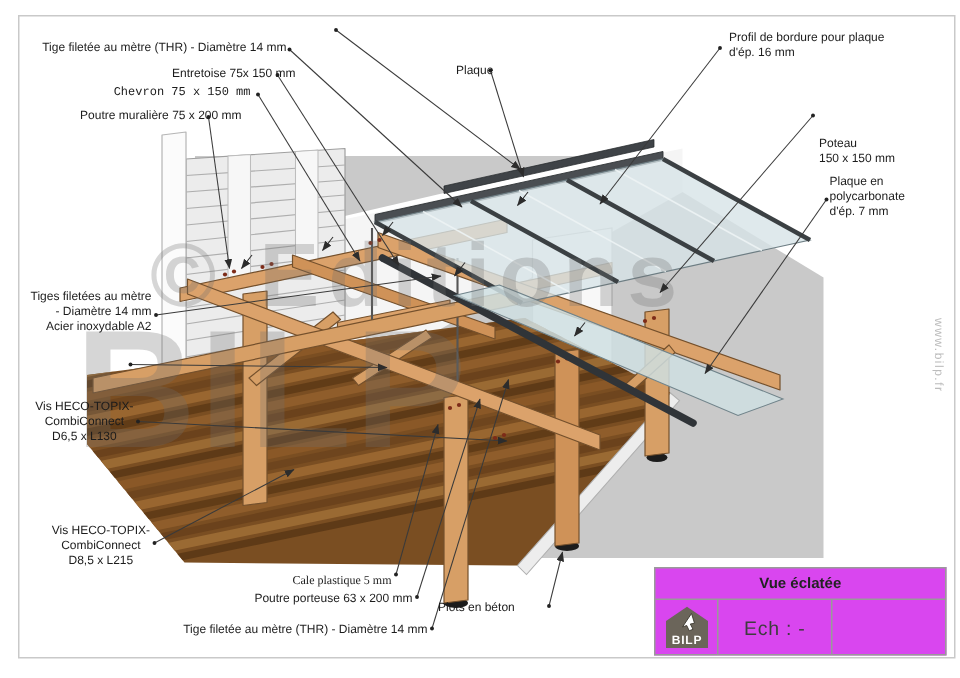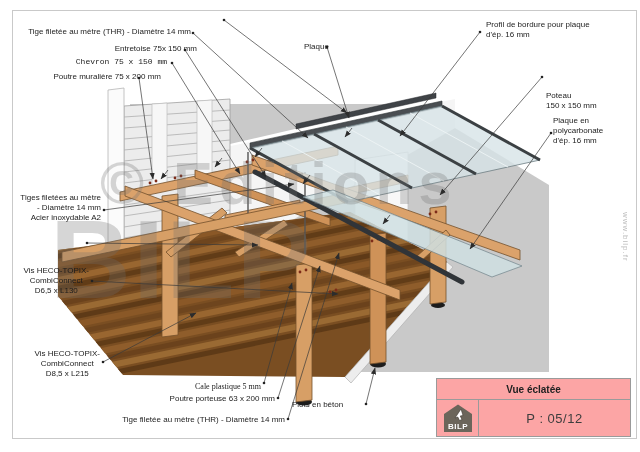--- a/index.html
+++ b/index.html
@@ -8,21 +8,21 @@
   #frame{position:absolute;left:12px;top:10px;width:623px;height:427px;
          border:1px solid #c9c9c9;background:#ffffff;}
   #scene{position:absolute;left:0;top:0;width:640px;height:452px;}
   .callout{position:absolute;font-size:8px;line-height:1.28;color:#1c1c1c;
            white-space:pre-line;z-index:5;}
   .cr{text-align:right;}
   .cl{text-align:left;}
   .cc{text-align:center;}
   
   #titleblock{position:absolute;left:436px;top:378px;width:193px;height:57px;
-              border:1px solid #9a9a9a;background:#fca5a5;z-index:6;text-align:center;}
+              border:1px solid #9a9a9a;background:#d946ef;z-index:6;text-align:center;}
   #tb-row1{position:absolute;left:0;top:0;width:100%;height:20px;
            border-bottom:1px solid #9a9a9a;display:flex;align-items:center;justify-content:center;
            font-size:10px;font-weight:bold;color:#222222;}
   #tb-row2{position:absolute;left:0;top:21px;width:100%;height:36px;display:flex;}
   .tb-cell{height:100%;display:flex;align-items:center;justify-content:center;
            font-size:13px;color:#3d3d3d;letter-spacing:0.5px;}
   #tb-logo-cell{width:41px;border-right:1px solid #9a9a9a;}
   #tb-scale-cell{width:75px;border-right:1px solid #9a9a9a;}
   #tb-page-cell{flex:1;}
 </style>
@@ -246,21 +246,21 @@
   <div class="callout cr" style="right:443px;top:44px;">Entretoise 75x 150 mm</div>
   <div class="callout cr" style="right:473px;top:57px;font-family:Liberation Mono, monospace;">Chevron 75 x 150 mm</div>
   <div class="callout cr" style="right:479px;top:72px;">Poutre muralière 75 x 200 mm</div>
   <div class="callout cl" style="left:304px;top:42px;">Plaque</div>
   <div class="callout cl" style="left:486px;top:20px;">Profil de bordure pour plaque
 d'ép. 16 mm</div>
   <div class="callout cl" style="left:546px;top:65px;margin-top:26px;">Poteau
 150 x 150 mm</div>
   <div class="callout cl" style="left:553px;top:116px;">Plaque en
 polycarbonate
-d'ép. 16 mm</div>
+d'ép. 7 mm</div>
   <div class="callout cr" style="right:539px;top:193px;">Tiges filetées au mètre
 - Diamètre 14 mm
 Acier inoxydable A2</div>
   <div class="callout cc" style="right:551px;top:266px;">Vis HECO-TOPIX-
 CombiConnect
 D6,5 x L130</div>
   <div class="callout cc" style="right:540px;top:349px;">Vis HECO-TOPIX-
 CombiConnect
 D8,5 x L215</div>
   <div class="callout cr" style="right:379px;top:382px;font-family:Liberation Serif, serif;">Cale plastique 5 mm</div>
@@ -271,16 +271,16 @@
   <div id="titleblock">
     <div id="tb-row1">Vue éclatée</div>
     <div id="tb-row2">
       <div class="tb-cell" id="tb-logo-cell">
         <svg width="32" height="31" viewBox="0 0 32 31">
           <path d="M2,11 L16,1.5 L30,11 L30,29 L2,29 Z" fill="#6b655a"></path>
           <path d="M13,15 L19,6 L21,12.5 L18.2,13 L20,16.5 L17.5,17.5 L15.8,14 Z" fill="#ffffff" stroke="#3c382f" stroke-width="0.6"></path>
           <text x="16" y="26" font-size="8" font-weight="bold" fill="#ffffff" text-anchor="middle" font-family="Liberation Sans, sans-serif">BILP</text>
         </svg>
       </div>
-      <div class="tb-cell" id="tb-page-cell">P : 05/12</div>
+      <div class="tb-cell" id="tb-scale-cell">Ech : -</div>
     </div>
   </div>
 </div>
 
 </body></html>

